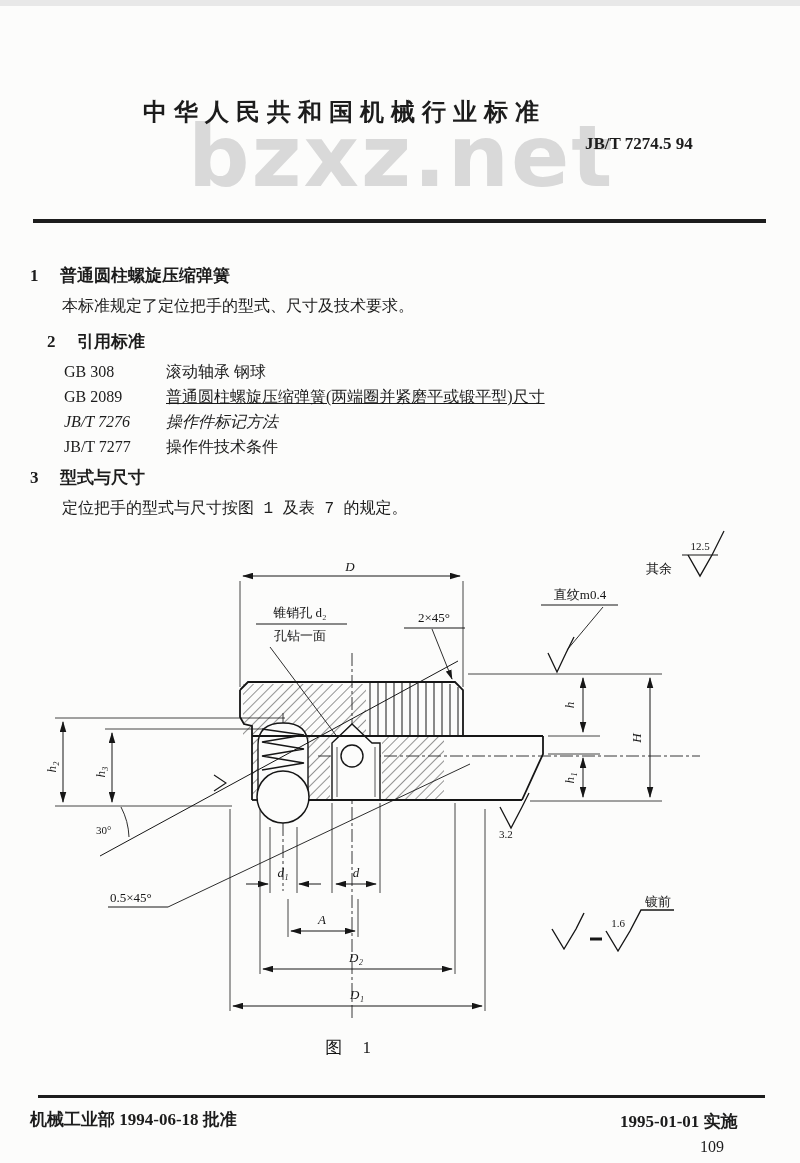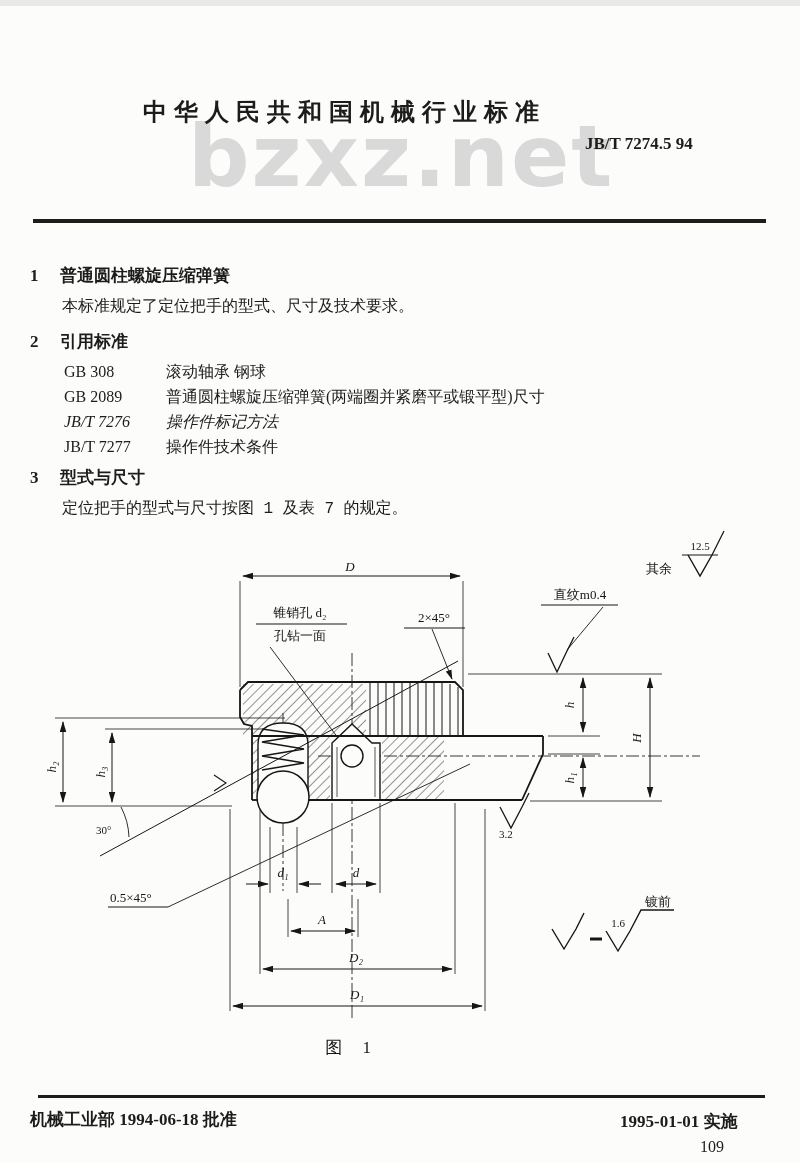--- a/index.html
+++ b/index.html
@@ -43,28 +43,28 @@
 
   <div class="abs hdr-org">中华人民共和国机械行业标准</div>
   <div class="abs hdr-code">JB/T 7274.5  94</div>
   <div class="abs rule-top"></div>
 
   <div class="abs sec-h" style="left:30px;top:258px;">
     <span class="no">1</span><span>普通圆柱螺旋压缩弹簧</span>
   </div>
   <div class="abs sec-b" style="left:62px;top:290px;">本标准规定了定位把手的型式、尺寸及技术要求。</div>
 
-  <div class="abs sec-h" style="left:30px;top:324px;">
+  <div class="abs sec-h" style="left:47px;top:324px;">
     <span class="no">2</span><span>引用标准</span>
   </div>
 
   <div class="abs ref-row" style="left:64px;top:356px;">
     <span class="ref-code">GB 308</span><span>滚动轴承  钢球</span>
   </div>
-  <div class="abs ref-row" style="left:64px;top:381px;">
+  <div class="abs ref-row" style="left:64px;top:381px;text-decoration:underline;">
     <span class="ref-code">GB 2089</span><span>普通圆柱螺旋压缩弹簧(两端圈并紧磨平或锻平型)尺寸</span>
   </div>
   <div class="abs ref-row" style="left:64px;top:406px;font-style:italic;">
     <span class="ref-code">JB/T 7276</span><span>操作件标记方法</span>
   </div>
   <div class="abs ref-row" style="left:64px;top:431px;">
     <span class="ref-code">JB/T 7277</span><span>操作件技术条件</span>
   </div>
 
   <div class="abs sec-h" style="left:30px;top:460px;">

